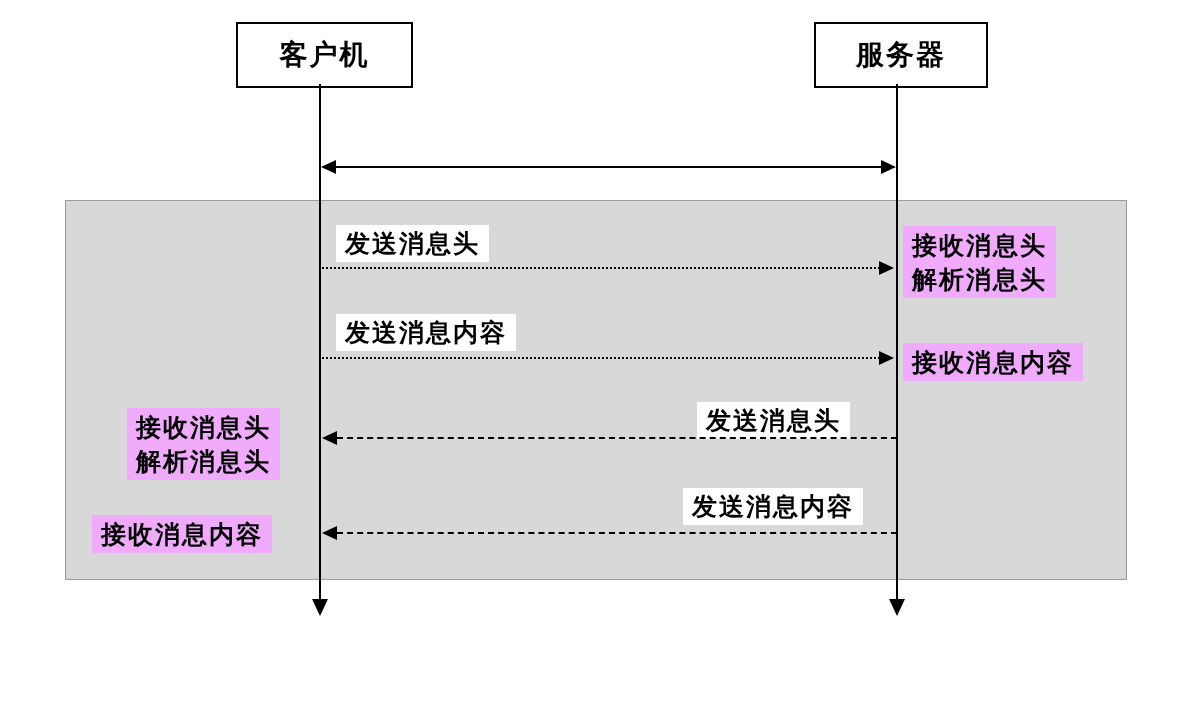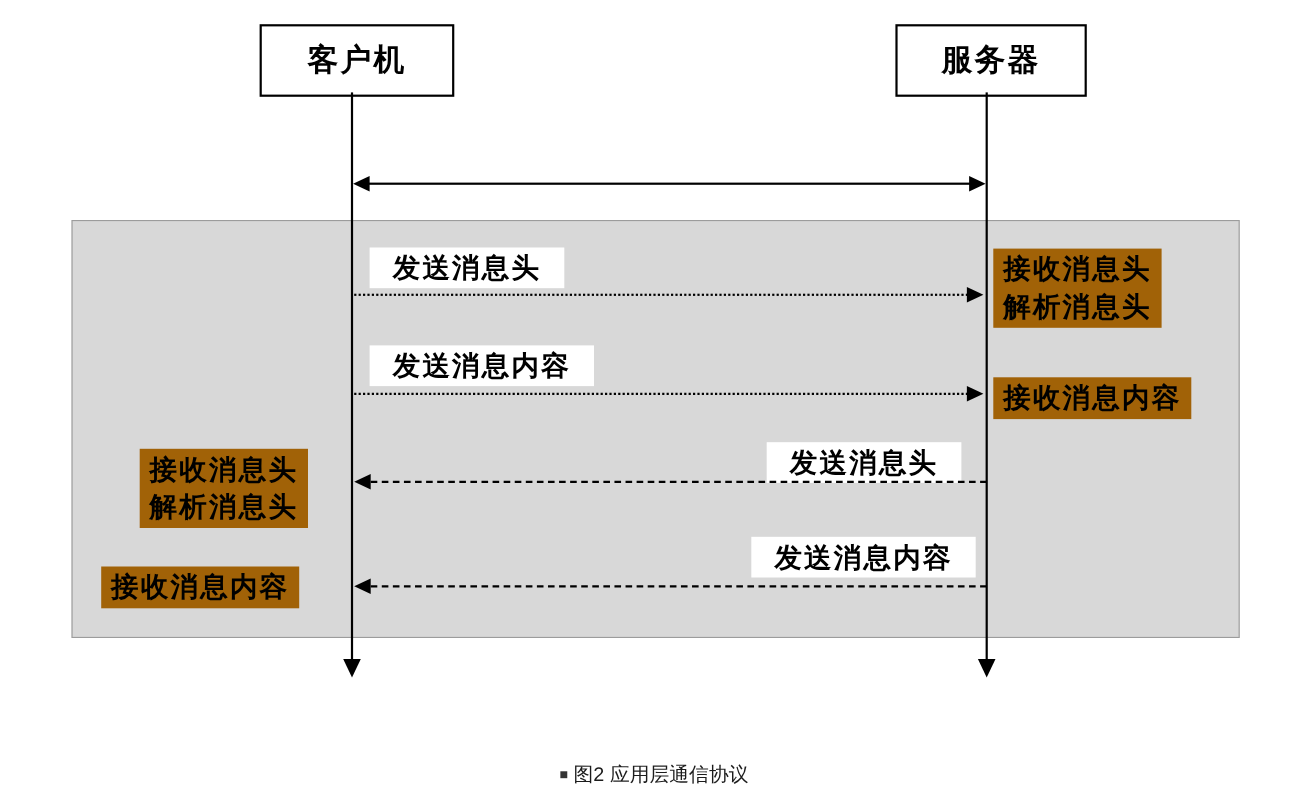--- a/index.html
+++ b/index.html
@@ -28,24 +28,24 @@
     border-top:7px solid transparent; border-bottom:7px solid transparent;
     border-left:15px solid #000;
   }
   .head-left {
     position:absolute; width:0; height:0;
     border-top:7px solid transparent; border-bottom:7px solid transparent;
     border-right:15px solid #000;
   }
   .msg-label {
     position:absolute; background:#fff; font-weight:bold; font-size:25px;
-    padding:2px 21px; white-space:nowrap; letter-spacing:2px;
+    padding:2px 9px; white-space:nowrap; letter-spacing:2px;
   }
   .msg-block {
-    position:absolute; background:#a16207; font-weight:bold; font-size:25px;
+    position:absolute; background:#f0abfc; font-weight:bold; font-size:25px;
     padding:2px 9px; line-height:34px; white-space:nowrap; letter-spacing:2px;
   }
   .conn-label {
     position:absolute; background:#fff; font-weight:bold; font-size:26px;
     padding:1px 12px; white-space:nowrap; letter-spacing:2px;
   }
   .caption {
     position:absolute; left:0; right:0; top:692px; text-align:center;
     font-size:18px; color:#1c1c1c;
   }
@@ -97,17 +97,14 @@
     <div>解析消息头</div>
   </div>
 
   <div class="msg-label" style="left:683px; top:488px;">发送消息内容</div>
   <div class="hline dashed" style="left:337px; top:532px; width:560px;"></div>
   <div class="head-left" style="left:322px; top:526px;"></div>
   <div class="msg-block" style="left:92px; top:515px;">
     <div>接收消息内容</div>
   </div>
 
-  <div class="caption">
-    <span class="bullet">■</span><span>图2 应用层通信协议</span>
-  </div>
 
 </div>
 
 </body></html>

